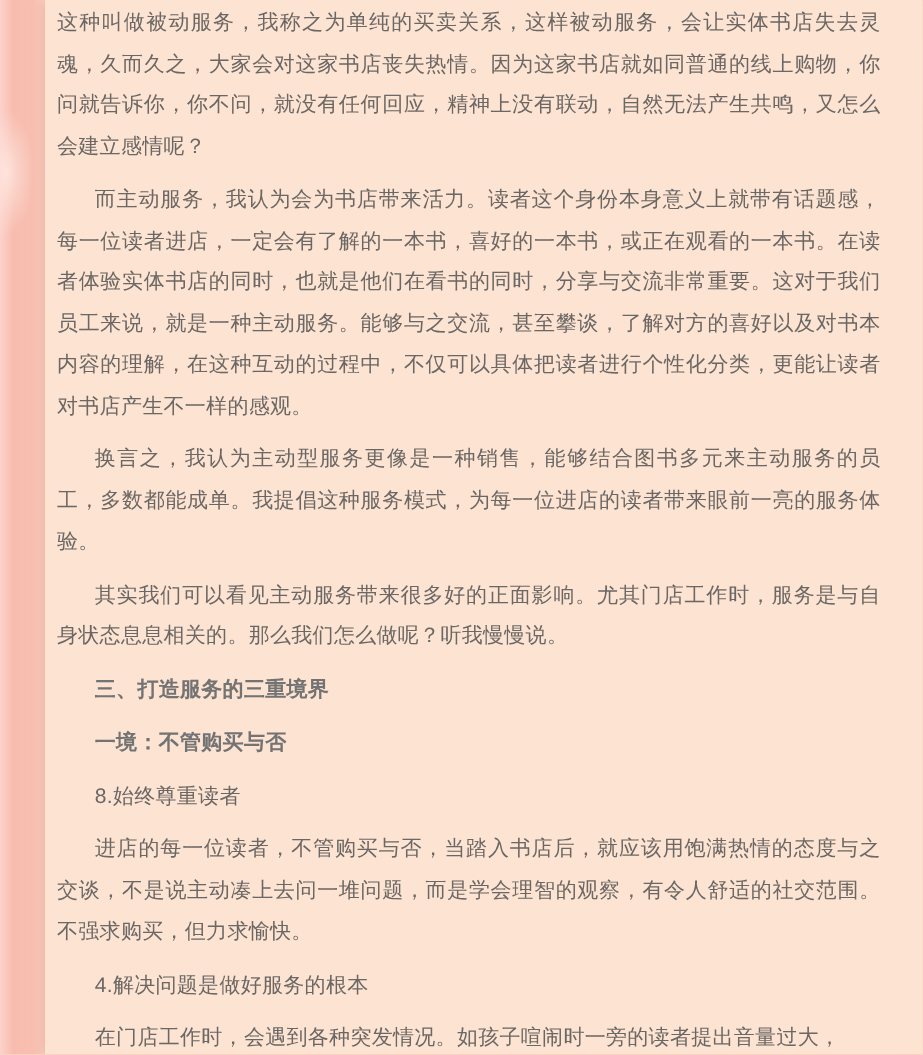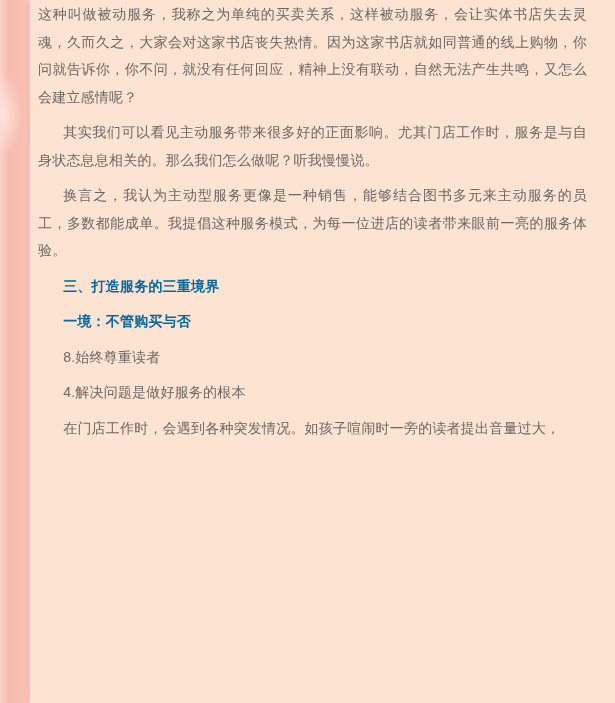--- a/index.html
+++ b/index.html
@@ -53,36 +53,38 @@
     line-height: 27.5px;
     text-align: justify;
   }
   .para, .heading {
     margin: 0 0 8px 0;
     text-indent: 1.8em;
   }
   .heading {
     font-size: 14px;
     font-weight: 700;
-    color: #0369a1;
+    color: #737373;
   }
   .no-indent {
     text-indent: 0;
   }
 </style>
 </head>
 <body>
 
 <div class="bg-strip bg-left"></div>
 <div class="bg-strip bg-right"></div>
 
 <div class="page">
   <div class="doc">
     <p class="para no-indent">这种叫做被动服务，我称之为单纯的买卖关系，这样被动服务，会让实体书店失去灵魂，久而久之，大家会对这家书店丧失热情。因为这家书店就如同普通的线上购物，你问就告诉你，你不问，就没有任何回应，精神上没有联动，自然无法产生共鸣，又怎么会建立感情呢？</p>
+    <p class="para">而主动服务，我认为会为书店带来活力。读者这个身份本身意义上就带有话题感，每一位读者进店，一定会有了解的一本书，喜好的一本书，或正在观看的一本书。在读者体验实体书店的同时，也就是他们在看书的同时，分享与交流非常重要。这对于我们员工来说，就是一种主动服务。能够与之交流，甚至攀谈，了解对方的喜好以及对书本内容的理解，在这种互动的过程中，不仅可以具体把读者进行个性化分类，更能让读者对书店产生不一样的感观。</p>
+    <p class="para">换言之，我认为主动型服务更像是一种销售，能够结合图书多元来主动服务的员工，多数都能成单。我提倡这种服务模式，为每一位进店的读者带来眼前一亮的服务体验。</p>
     <p class="para">其实我们可以看见主动服务带来很多好的正面影响。尤其门店工作时，服务是与自身状态息息相关的。那么我们怎么做呢？听我慢慢说。</p>
-    <p class="para">换言之，我认为主动型服务更像是一种销售，能够结合图书多元来主动服务的员工，多数都能成单。我提倡这种服务模式，为每一位进店的读者带来眼前一亮的服务体验。</p>
     <h3 class="heading">三、打造服务的三重境界</h3>
     <h3 class="heading">一境：不管购买与否</h3>
     <p class="para">8.始终尊重读者</p>
+    <p class="para">进店的每一位读者，不管购买与否，当踏入书店后，就应该用饱满热情的态度与之交谈，不是说主动凑上去问一堆问题，而是学会理智的观察，有令人舒适的社交范围。不强求购买，但力求愉快。</p>
     <p class="para">4.解决问题是做好服务的根本</p>
     <p class="para">在门店工作时，会遇到各种突发情况。如孩子喧闹时一旁的读者提出音量过大，</p>
   </div>
 </div>
 
 </body></html>

